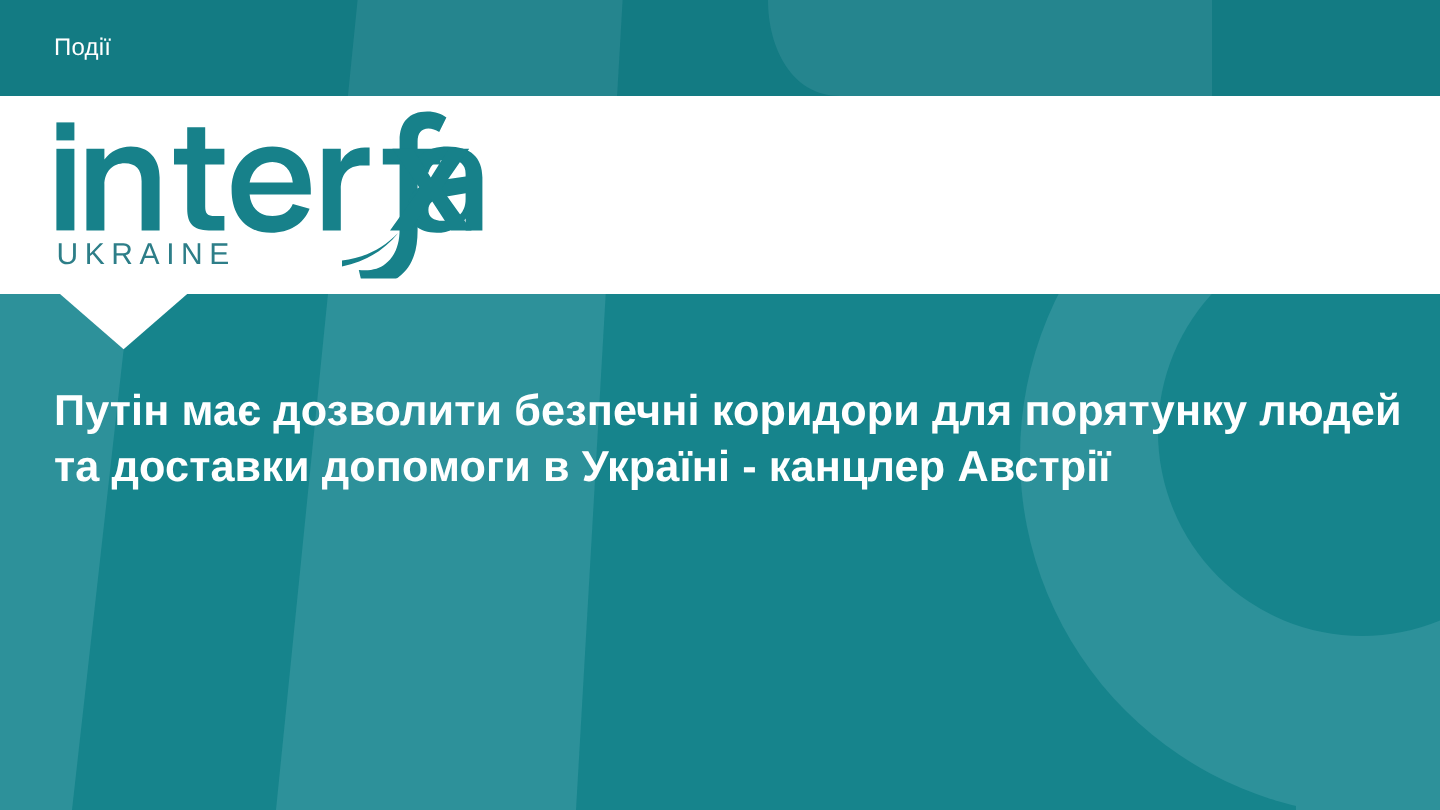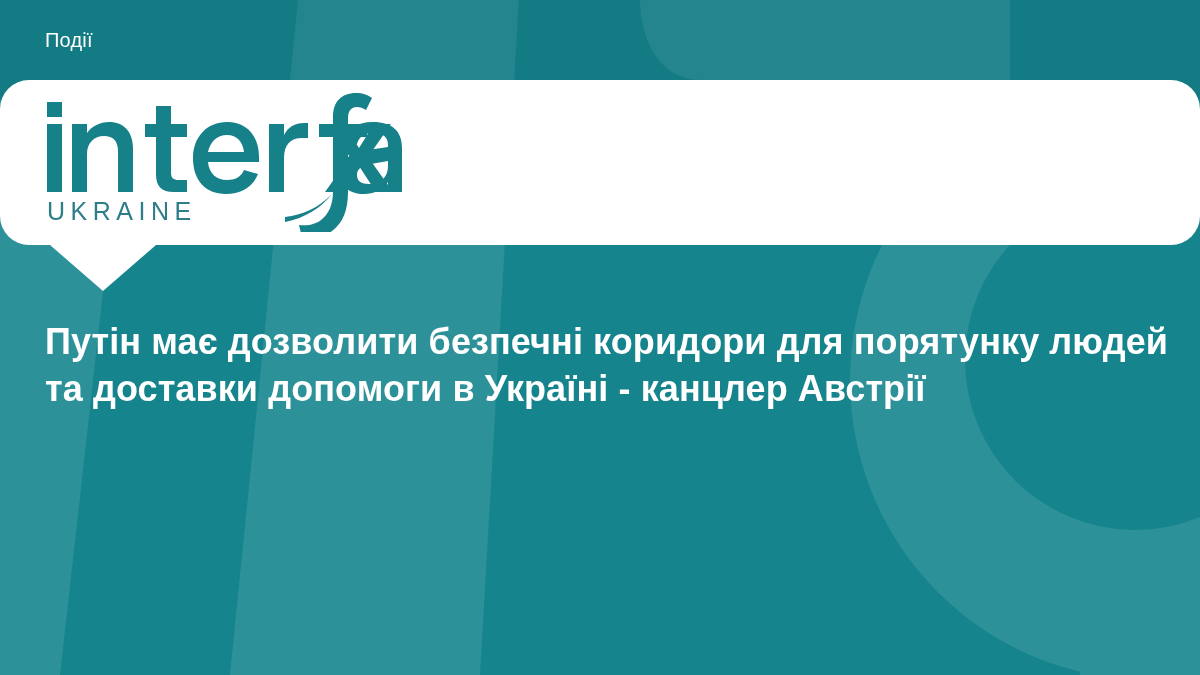--- a/index.html
+++ b/index.html
@@ -67,21 +67,20 @@
 
   
   .logo-card {
     position: absolute;
     left: 0;
     top: 80px;
     width: 1200px;
     height: 165px;
     background: #ffffff;
     z-index: 4;
-    border-radius: 29px;
   }
   .logo-tail {
     position: absolute;
     left: 50px;
     top: 245px;
     width: 0;
     height: 0;
     border-left: 53px solid transparent;
     border-right: 53px solid transparent;
     border-top: 46px solid #ffffff;

